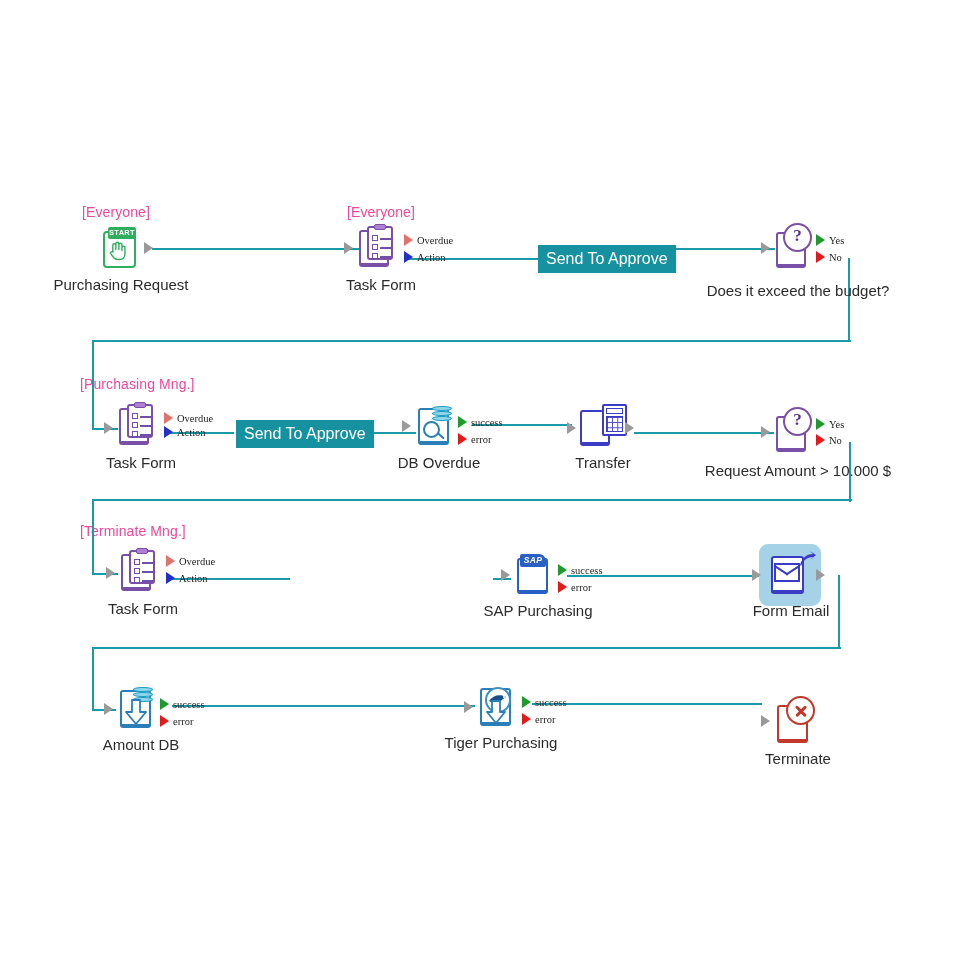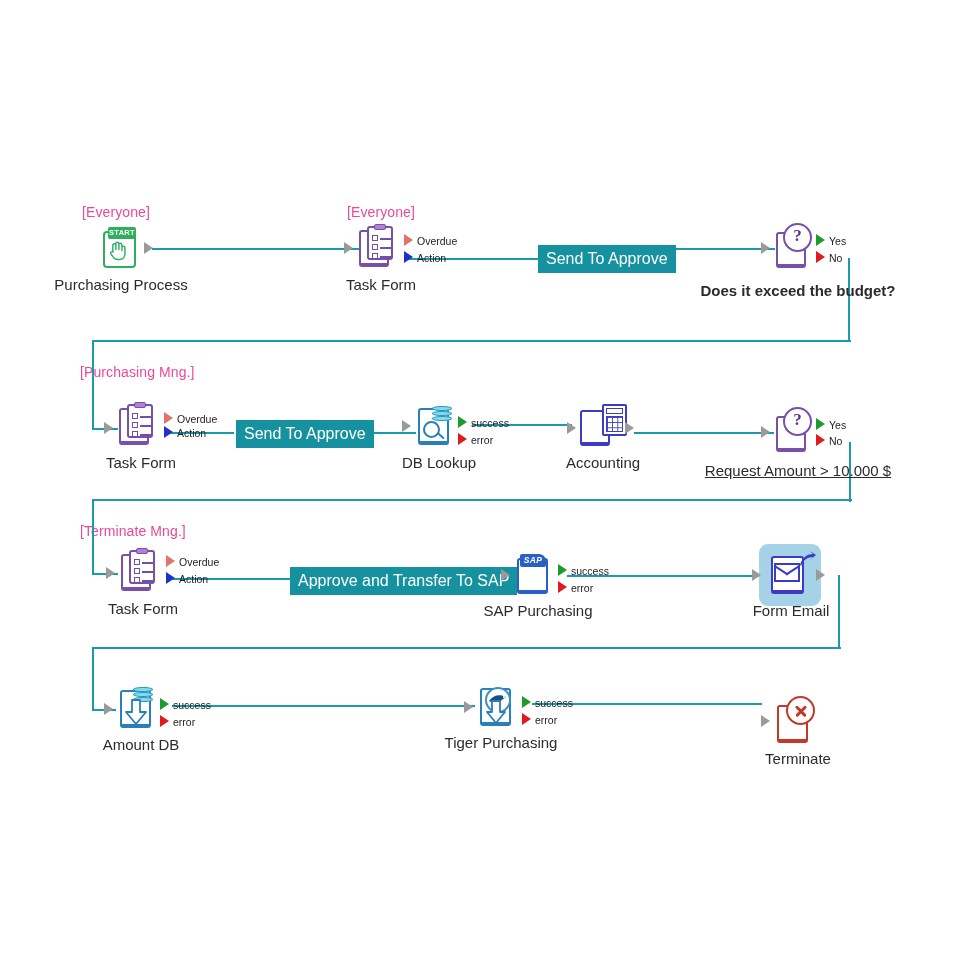--- a/index.html
+++ b/index.html
@@ -90,39 +90,39 @@
         background:#fff;box-sizing:border-box;}
 
   
   .port{position:absolute;width:0;height:0;border-top:6px solid transparent;border-bottom:6px solid transparent;}
   .port.grey{border-left:9px solid #9a9a9a;}
   .port.green{border-left:9px solid #1f9a2f;}
   .port.red{border-left:9px solid #e01b1b;}
   .port.salmon{border-left:9px solid #e0736b;}
   .port.blue{border-left:9px solid #2030c8;}
 
-  .plabel{position:absolute;font-size:10.5px;color:#1d1d1d;white-space:nowrap;font-family:Liberation Sans, sans-serif;}
+  .plabel{position:absolute;font-size:10.5px;color:#1d1d1d;white-space:nowrap;font-family:Liberation Serif, serif;}
 
   
   .wire{position:absolute;background:#1b9aaa;}
   .wire.h{height:2.4px;}
   .wire.v{width:2.4px;}
 
   
   .tbox{position:absolute;background:#15919f;color:#ffffff;font-size:16px;padding:4px 8px;white-space:nowrap;
         font-family:"Liberation Sans",sans-serif;line-height:20px;}
 </style>
 </head>
 <body>
 
 <div id="canvas">
 
   <div class="lane-label" style="left:82px;top:204px;">[Everyone]</div>
   <div class="lane-label" style="left:347px;top:204px;">[Everyone]</div>
-  <div class="lane-label" style="left:80px;top:364px;">[Purchasing Mng.]</div>
+  <div class="lane-label" style="left:80px;top:376px;">[Purchasing Mng.]</div>
   <div class="lane-label" style="left:80px;top:523px;">[Terminate Mng.]</div>
 
   <div class="wire h" style="left:152px;top:248px;width:208px;"></div>
 
   <div class="wire h" style="left:408px;top:258px;width:133px;"></div>
 
   <div class="wire h" style="left:659px;top:248px;width:116px;"></div>
 
   <div class="wire v" style="left:848px;top:258px;height:84px;"></div>
   <div class="wire h" style="left:92px;top:340px;width:759px;"></div>
@@ -152,32 +152,31 @@
   <div class="wire h" style="left:92px;top:647px;width:749px;"></div>
   <div class="wire v" style="left:92px;top:647px;height:64px;"></div>
   <div class="wire h" style="left:92px;top:709px;width:24px;"></div>
 
   <div class="wire h" style="left:172px;top:705px;width:303px;"></div>
 
   <div class="wire h" style="left:532px;top:703px;width:230px;"></div>
 
   <div class="tbox" style="left:538px;top:245px;">Send To Approve</div>
   <div class="tbox" style="left:236px;top:420px;">Send To Approve</div>
-  <div class="tbox" style="left:290px;top:567px;">Approve and Transfer To SAP</div>
 
   <div class="node" style="left:98px;top:226px;">
     <div class="glyph">
       <div class="start-box"></div>
       <div class="start-tab">START</div>
       <svg class="hand" viewBox="0 0 20 22">
         <path d="M4 11 V5.5 a1.6 1.6 0 0 1 3.2 0 V10 V4 a1.6 1.6 0 0 1 3.2 0 V10 V5 a1.6 1.6 0 0 1 3.2 0 V11 V8 a1.6 1.6 0 0 1 3.2 0 v6.5 c0 3.5-2.3 6-5.6 6 H9 c-2.6 0-4-1.4-5-3.2 L2 14.6 a1.5 1.5 0 0 1 2.3-1.9 Z" fill="#ffffff" stroke="#2fae5e" stroke-width="1.5" stroke-linejoin="round"></path>
       </svg>
     </div>
     <div class="port grey" style="left:46px;top:16px;"></div>
-    <div class="caption">Purchasing Process</div>
+    <div class="caption">Purchasing Request</div>
   </div>
 
   <div class="node" style="left:358px;top:226px;">
     <div class="port grey" style="left:-14px;top:16px;"></div>
     <div class="glyph">
       <div class="page purple shadow" style="left:1px;top:4px;width:30px;height:37px;"></div>
       <div class="clip">
         <div class="clip-top"></div>
         <div class="clip-chk" style="left:3px;top:7px;"></div>
         <div class="clip-line" style="left:11px;top:10px;width:11px;"></div>
@@ -197,21 +196,21 @@
   <div class="node" style="left:775px;top:226px;">
     <div class="port grey" style="left:-14px;top:16px;"></div>
     <div class="glyph">
       <div class="page purple shadow" style="left:1px;top:6px;width:30px;height:36px;"></div>
       <div class="qbubble" style="right:9px;">?</div>
     </div>
     <div class="port green" style="left:41px;top:8px;"></div>
     <div class="plabel" style="left:54px;top:9px;">Yes</div>
     <div class="port red" style="left:41px;top:25px;"></div>
     <div class="plabel" style="left:54px;top:26px;">No</div>
-    <div class="caption" style="top:56px;font-weight:bold;">Does it exceed the budget?</div>
+    <div class="caption" style="top:56px;">Does it exceed the budget?</div>
   </div>
 
   <div class="node" style="left:118px;top:404px;">
     <div class="port grey" style="left:-14px;top:18px;"></div>
     <div class="glyph">
       <div class="page purple shadow" style="left:1px;top:4px;width:30px;height:37px;"></div>
       <div class="clip">
         <div class="clip-top"></div>
         <div class="clip-chk" style="left:3px;top:7px;"></div>
         <div class="clip-line" style="left:11px;top:10px;width:11px;"></div>
@@ -236,47 +235,47 @@
         <i style="top:0;"></i>
           <i style="top:5px;"></i>
           <i style="top:10px;"></i>
       </div>
       <div class="magn"></div>
     </div>
     <div class="port green" style="left:42px;top:12px;"></div>
     <div class="plabel" style="left:55px;top:13px;">success</div>
     <div class="port red" style="left:42px;top:29px;"></div>
     <div class="plabel" style="left:55px;top:30px;">error</div>
-    <div class="caption">DB Lookup</div>
+    <div class="caption">DB Overdue</div>
   </div>
 
   <div class="node" style="left:580px;top:404px;">
     <div class="port grey" style="left:-13px;top:18px;"></div>
     <div class="glyph">
       <div class="page blue" style="left:0px;top:6px;width:30px;height:36px;"></div>
       <div class="calc">
         <div class="calc-scr"></div>
         <div class="calc-grid"></div>
       </div>
     </div>
     <div class="port grey" style="left:45px;top:18px;"></div>
-    <div class="caption">Accounting</div>
+    <div class="caption">Transfer</div>
   </div>
 
   <div class="node" style="left:775px;top:410px;">
     <div class="port grey" style="left:-14px;top:16px;"></div>
     <div class="glyph">
       <div class="page purple shadow" style="left:1px;top:6px;width:30px;height:36px;"></div>
       <div class="qbubble" style="right:9px;">?</div>
     </div>
     <div class="port green" style="left:41px;top:8px;"></div>
     <div class="plabel" style="left:54px;top:9px;">Yes</div>
     <div class="port red" style="left:41px;top:24px;"></div>
     <div class="plabel" style="left:54px;top:25px;">No</div>
-    <div class="caption" style="top:52px;text-decoration:underline;">Request Amount &gt; 10.000 $</div>
+    <div class="caption" style="top:52px;">Request Amount &gt; 10.000 $</div>
   </div>
 
   <div class="node" style="left:120px;top:550px;">
     <div class="port grey" style="left:-14px;top:17px;"></div>
     <div class="glyph">
       <div class="page purple shadow" style="left:1px;top:4px;width:30px;height:37px;"></div>
       <div class="clip">
         <div class="clip-top"></div>
         <div class="clip-chk" style="left:3px;top:7px;"></div>
         <div class="clip-line" style="left:11px;top:10px;width:11px;"></div>

